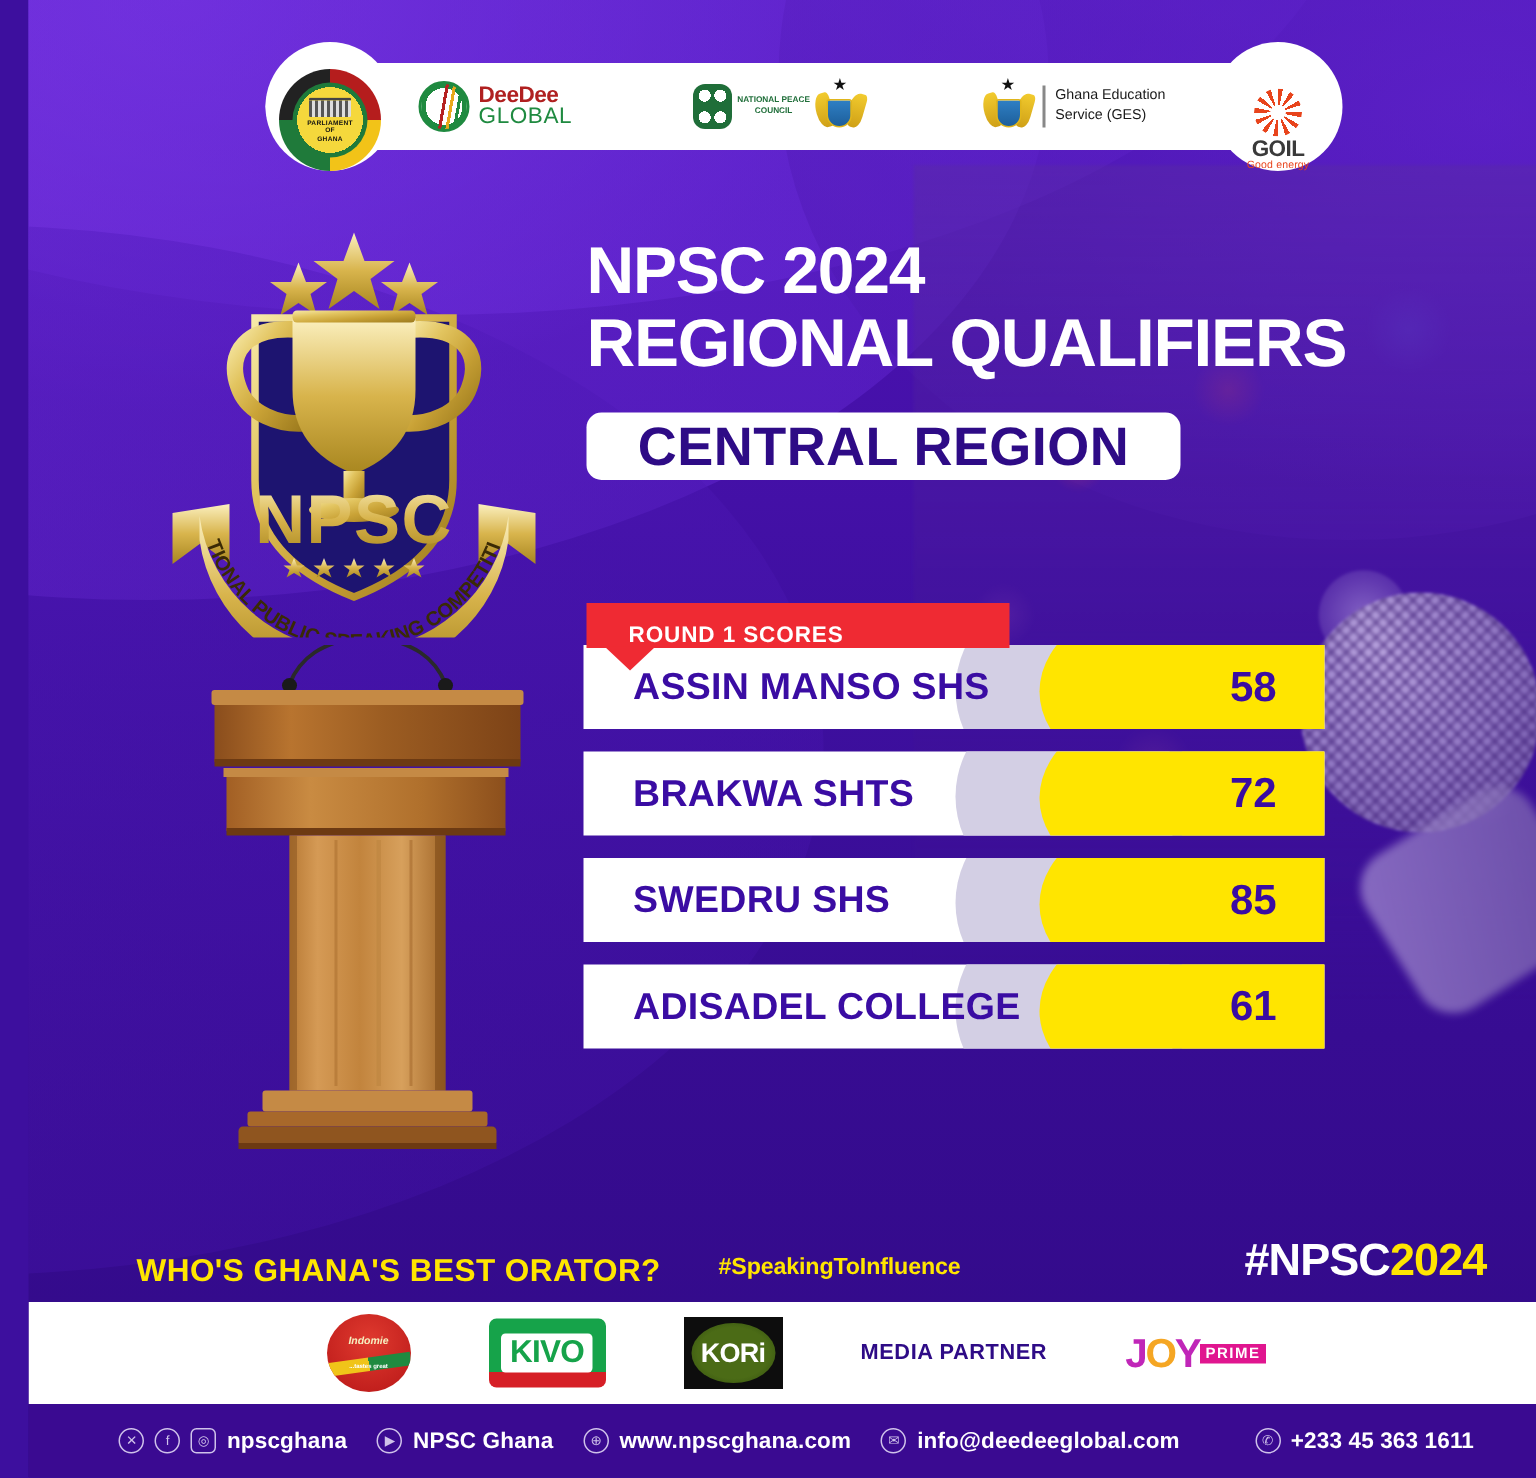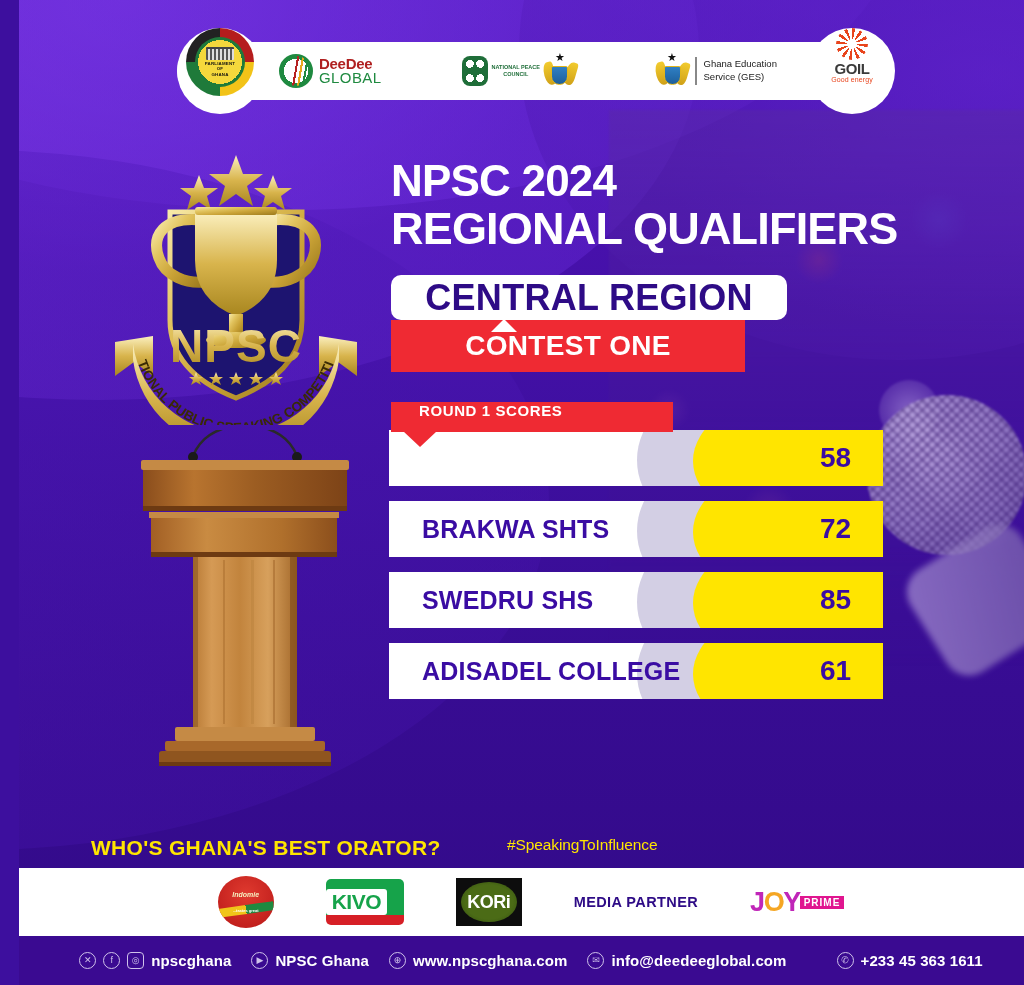--- a/index.html
+++ b/index.html
@@ -60,21 +60,21 @@
 
   
   .sponsor-bar {
     position:absolute; left:158px; top:42px; width:710px; height:58px;
     background:#fff; border-radius:29px;
     display:flex; align-items:center; justify-content:space-around;
     padding:0 70px 0 62px; z-index:6;
   }
   .sp-logo-circle {
     position:absolute; border-radius:50%; background:#fff;
-    display:flex; align-items:flex-start; justify-content:center; z-index:7;
+    display:flex; align-items:flex-end; justify-content:center; z-index:7;
   }
   .sp-left { left:158px; top:28px; width:86px; height:86px; }
   .sp-right { left:790px; top:28px; width:86px; height:86px; }
 
   
   .crest-pg {
     width:68px; height:68px; border-radius:50%;
     background:conic-gradient(#b51d1d 0 25%, #f2c318 0 50%, #1f7a3a 0 75%, #222 0 100%);
     display:flex; align-items:center; justify-content:center; position:relative;
   }
@@ -200,21 +200,21 @@
   .contest-notch {
     position:absolute; left:100px; top:-1px; width:0; height:0;
     border-left:13px solid transparent; border-right:13px solid transparent;
     border-bottom:13px solid #fff;
   }
 
   
   .round-tag {
     position:absolute; left:372px; top:402px; width:282px; height:30px;
     background:#ef2a33; z-index:7;
-    display:flex; align-items:flex-start; padding-left:28px;
+    display:flex; align-items:flex-end; padding-left:28px;
   }
   .round-tag span { color:#fff; font-weight:bold; font-size:15px; letter-spacing:.6px; }
   .round-notch {
     position:absolute; left:12px; bottom:-15px; width:0; height:0;
     border-left:17px solid transparent; border-right:17px solid transparent;
     border-top:16px solid #ef2a33;
   }
 
   
   .rows { position:absolute; left:370px; top:430px; width:494px; z-index:5; }
@@ -245,22 +245,22 @@
     color:#3a0ca3; font-weight:bold; font-size:28px;
   }
 
   
   .tagline-row { position:absolute; left:0; top:832px; width:1024px; height:34px; z-index:5; }
   .tag-left {
     position:absolute; left:72px; top:4px;
     color:#ffe500; font-weight:bold; font-size:21px; letter-spacing:.3px;
   }
   .tag-mid {
-    position:absolute; left:488px; top:4px;
-    color:#ffe500; font-weight:normal; font-size:15.5px; letter-spacing:-.1px;
+    position:absolute; left:460px; top:4px;
+    color:#ffe500; font-weight:bold; font-size:15.5px; letter-spacing:-.1px;
   }
   .tag-right {
     position:absolute; right:52px; top:-8px;
     font-weight:bold; font-size:30px; letter-spacing:-.6px;
   }
   .tag-right .w { color:#fff; }
   .tag-right .y { color:#ffe500; }
 
   
   .partner-band {
@@ -279,21 +279,21 @@
   .indomie .band {
     position:absolute; bottom:14px; left:0; width:100%; height:9px;
     background:linear-gradient(90deg,#f0c419 0 50%,#1f8a40 50% 100%);
     transform:rotate(-8deg);
   }
   .indomie .t1 { font-size:7px; font-style:italic; color:#f5f0c0; z-index:2; }
   .indomie .t2 { font-size:4px; z-index:2; margin-top:10px; }
   .kivo {
     width:78px; height:46px; border-radius:5px;
     background:linear-gradient(180deg,#16a34a 0 78%,#d61f26 78% 100%);
-    display:flex; align-items:center; justify-content:flex-start;
+    display:flex; align-items:center; justify-content:center;
   }
   .kivo span {
     background:#fff; color:#16a34a; font-weight:bold; font-size:21px;
     padding:1px 6px; border-radius:3px; letter-spacing:-.5px;
   }
   .kori {
     width:66px; height:48px; background:#0d0d0d;
     display:flex; align-items:center; justify-content:center;
   }
   .kori-in {
@@ -506,41 +506,38 @@
       <rect x="28" y="321" width="172" height="13" rx="3" fill="#8f551f"></rect>
       <rect x="28" y="332" width="172" height="4" fill="#6d3a12"></rect>
     </svg>
   </div>
 
   <div class="headline">
     <div class="l1">NPSC 2024</div>
     <div class="l2">REGIONAL QUALIFIERS</div>
   </div>
 
-  <div class="contest-bar">
-    <div class="contest-notch"></div>
-    <span>CONTEST ONE</span>
-  </div>
 
   <div class="region-bar">
     <span>CENTRAL REGION</span>
   </div>
 
   <div class="round-tag">
     <div class="round-notch"></div>
     <span>ROUND 1 SCORES</span>
   </div>
 
   <div class="rows">
 
 
     <div class="row">
       <div class="curve-gray"></div>
       <div class="yellow-block"></div>
       <div class="curve-yellow"></div>
+      <div class="name">ASSIN MANSO SHS</div>
       <div class="score">58</div>
     </div>
 
     <div class="row">
       <div class="curve-gray"></div>
       <div class="yellow-block"></div>
       <div class="curve-yellow"></div>
       <div class="name">BRAKWA SHTS</div>
       <div class="score">72</div>
     </div>
@@ -559,20 +556,23 @@
       <div class="curve-yellow"></div>
       <div class="name">ADISADEL COLLEGE</div>
       <div class="score">61</div>
     </div>
 
   </div>
 
   <div class="tagline-row">
     <div class="tag-left">WHO'S GHANA'S BEST ORATOR?</div>
     <div class="tag-mid">#SpeakingToInfluence</div>
+    <div class="tag-right">
+      <span class="w">#NPSC</span><span class="y">2024</span>
+    </div>
   </div>
 
   <div class="partner-band">
 
     <div class="pl">
       <div class="indomie">
         <div class="band"></div>
         <div class="t1">Indomie</div>
         <div class="t2">...tastes great</div>
       </div>

